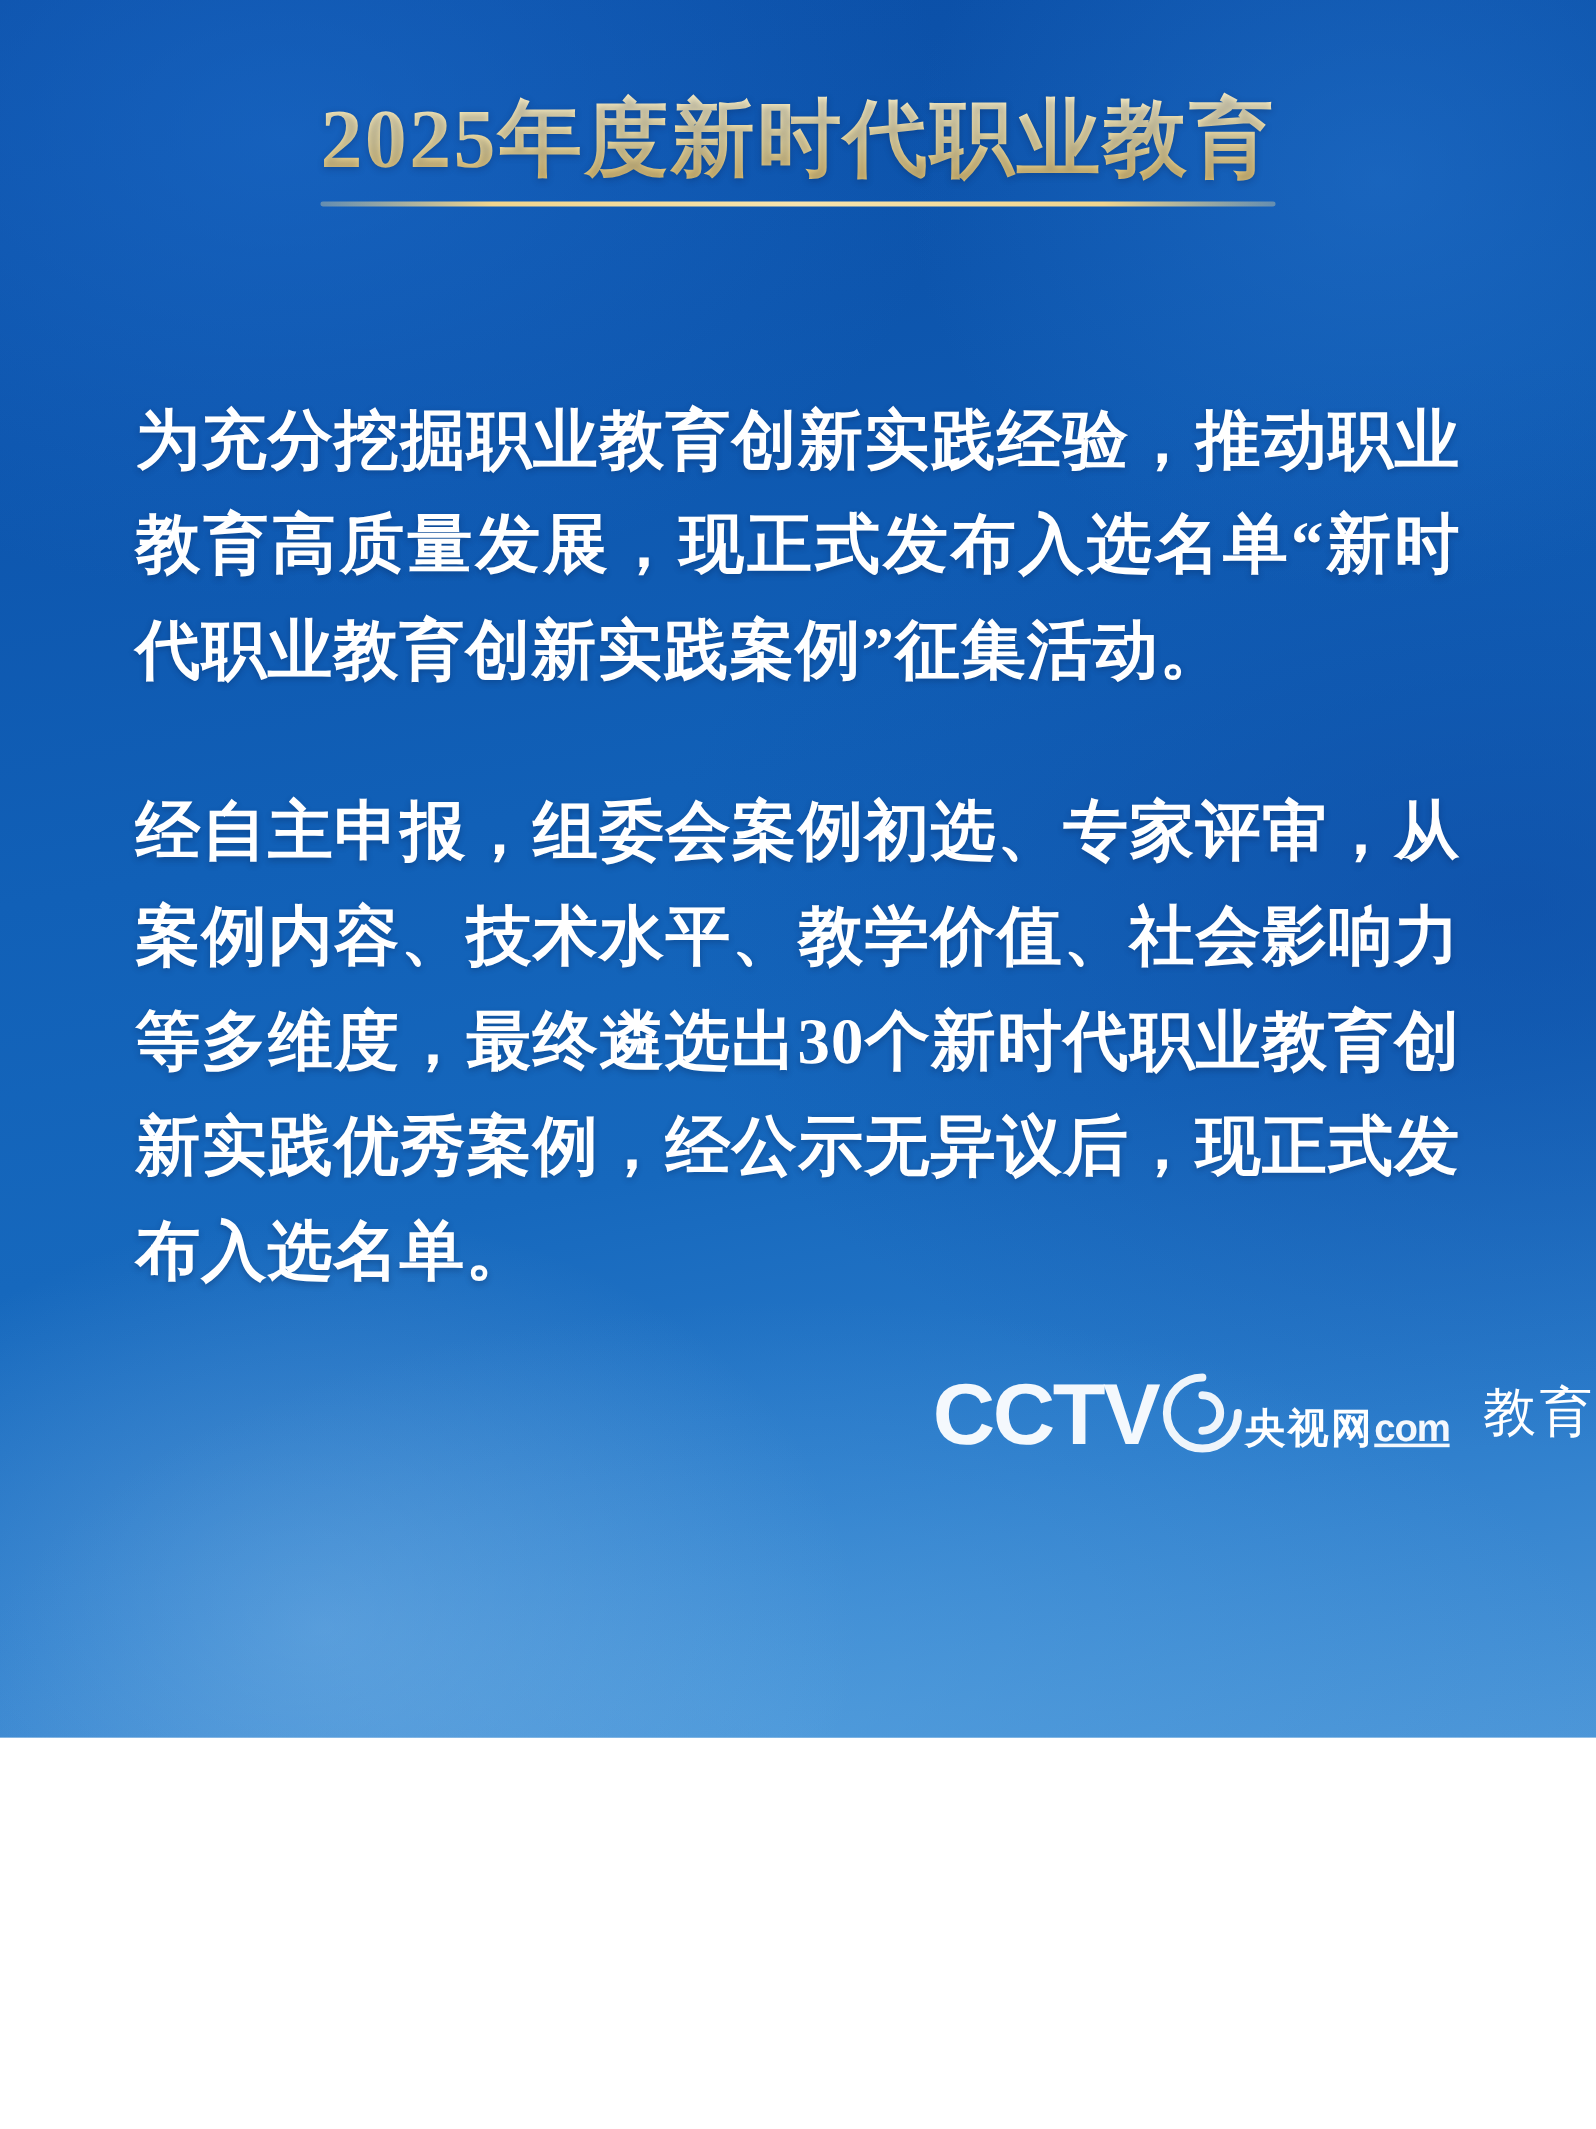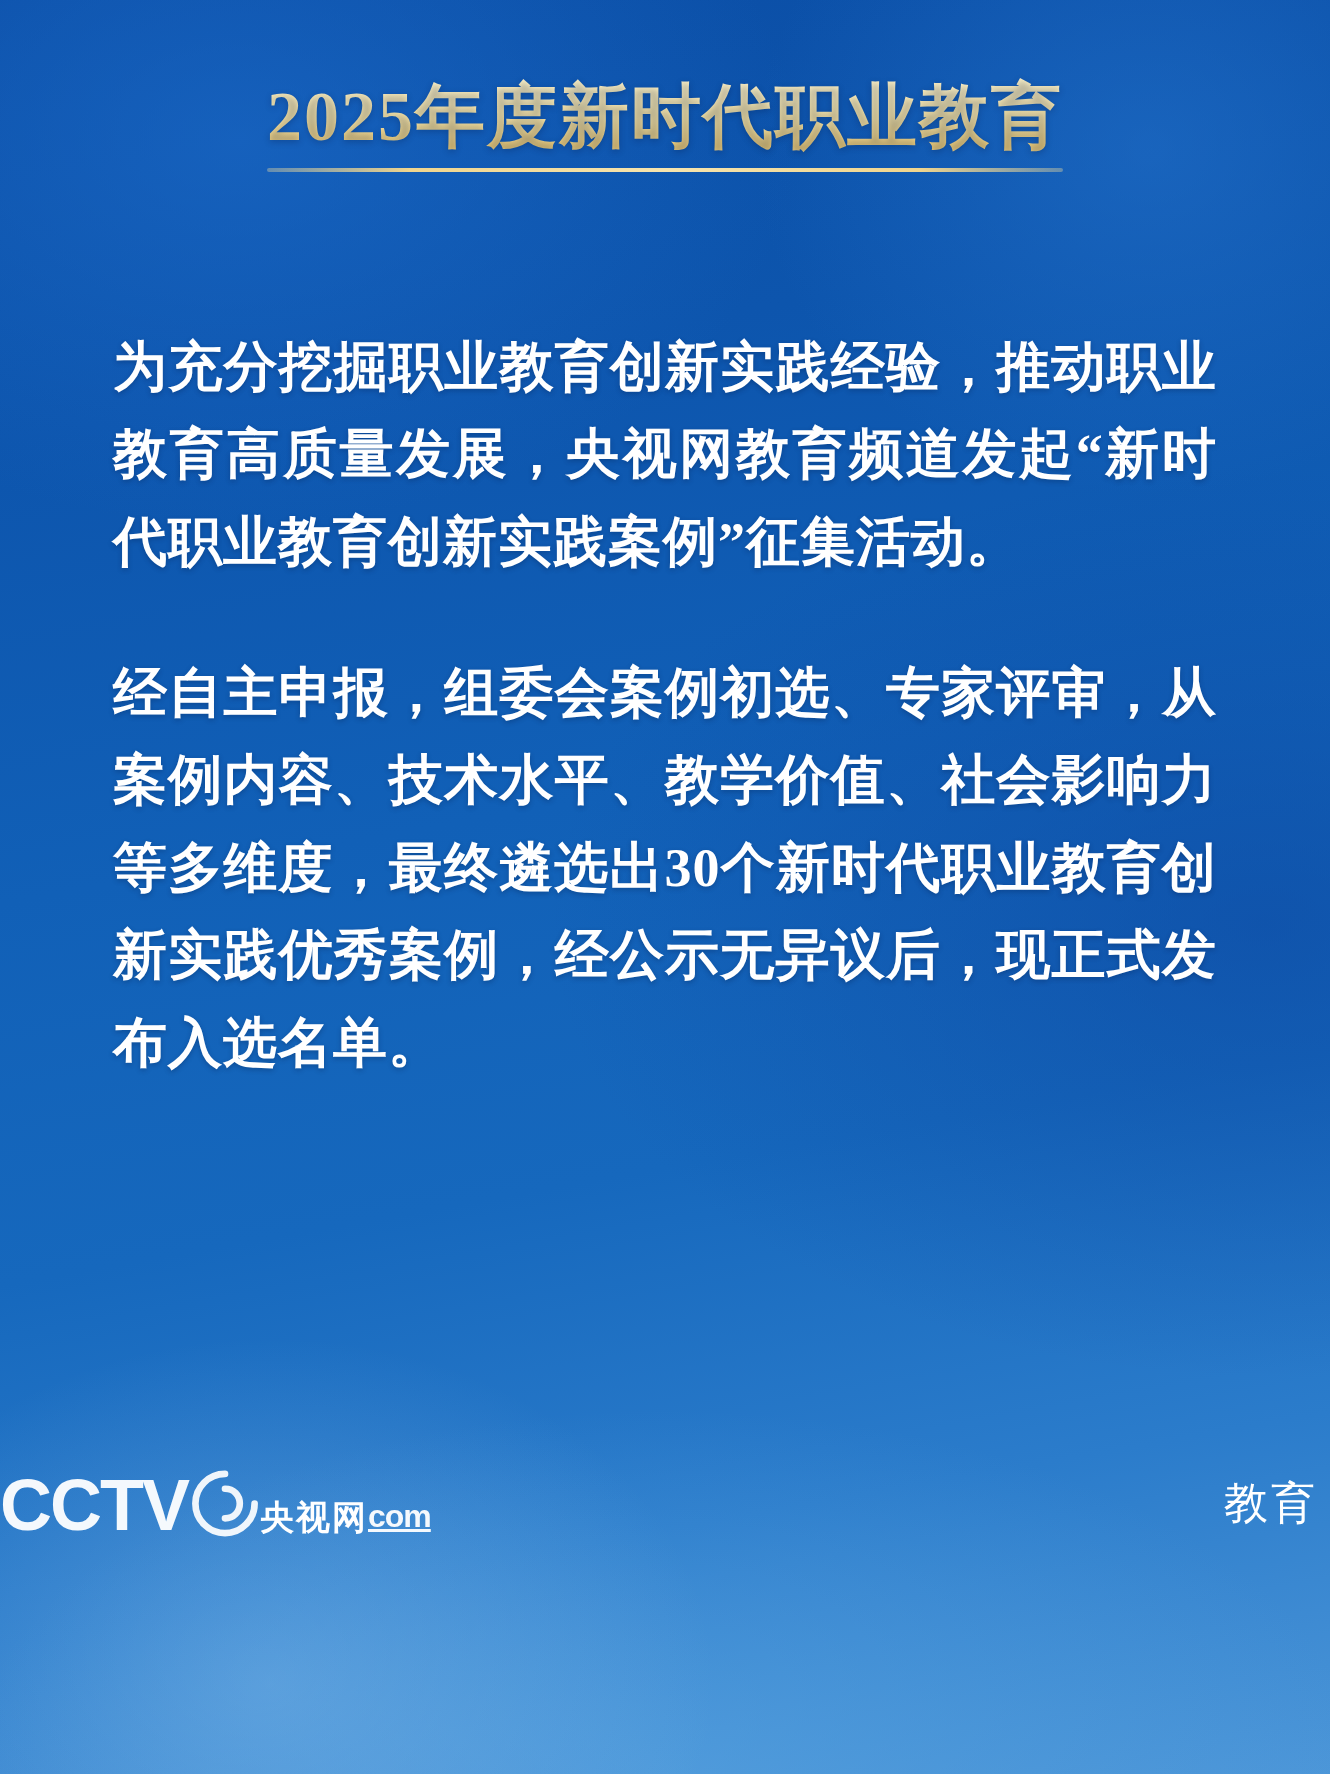--- a/index.html
+++ b/index.html
@@ -10,21 +10,21 @@
   body {
     width: 1330px;
     height: 1774px;
     overflow: hidden;
     font-family: "Liberation Serif", "DejaVu Serif", serif;
   }
 
   .poster {
     position: relative;
     width: 1330px;
-    height: 1774px;
+    height: 1448px;
     box-sizing: border-box;
     background:
       radial-gradient(ellipse 900px 620px at 18% 8%, rgba(30,110,205,0.55) 0%, rgba(30,110,205,0) 62%),
       radial-gradient(ellipse 1100px 700px at 95% 52%, rgba(12,70,160,0.55) 0%, rgba(12,70,160,0) 65%),
       radial-gradient(ellipse 1000px 520px at 50% 100%, rgba(90,165,225,0.55) 0%, rgba(90,165,225,0) 70%),
       linear-gradient(170deg, #0b4ea6 0%, #0d55ad 22%, #1160b7 45%, #1668bd 64%, #2b7ccb 82%, #4c96d8 100%);
     overflow: hidden;
   }
 
   
@@ -107,25 +107,25 @@
   }
 
   .para + .para {
     margin-top: 64px;
   }
 
   
   .footer {
     position: absolute;
     left: 0;
-    right: 12px;
+    right: 0;
     bottom: 236px;
     display: flex;
     align-items: center;
-    justify-content: space-between;
+    justify-content: flex-end;
     gap: 18px;
   }
 
   .cctv-mark {
     display: flex;
     align-items: flex-end;
     color: rgba(255,255,255,0.92);
     font-family: "Liberation Sans", sans-serif;
   }
 
@@ -185,21 +185,21 @@
 <div class="poster">
 
   <div class="glow-tr"></div>
   <div class="glow-bl"></div>
 
   <div class="title-block">
     <span class="title-line first">2025年度新时代职业教育</span>
   </div>
 
   <div class="body-block">
-    <p class="para">为充分挖掘职业教育创新实践经验，推动职业教育高质量发展，央视网教育频道发起“新时代职业教育创新实践案例”征集活动。</p>
+    <p class="para">为充分挖掘职业教育创新实践经验，推动职业教育高质量发展，现正式发布入选名单“新时代职业教育创新实践案例”征集活动。</p>
     <p class="para">经自主申报，组委会案例初选、专家评审，从案例内容、技术水平、教学价值、社会影响力等多维度，最终遴选出30个新时代职业教育创新实践优秀案例，经公示无异议后，现正式发布入选名单。</p>
   </div>
 
   <div class="footer">
     <div class="cctv-mark">
       <span class="cctv-letters">CCTV</span>
       <svg class="swirl" viewBox="0 0 100 100" aria-hidden="true">
         <path d="M50 8 C28 8 10 26 10 48 C10 70 28 88 50 88 C72 88 90 70 90 48" fill="none" stroke="rgba(255,255,255,0.92)" stroke-width="9" stroke-linecap="round"></path>
         <path d="M50 28 C62 28 70 37 70 48 C70 59 62 68 50 68" fill="none" stroke="rgba(255,255,255,0.92)" stroke-width="9" stroke-linecap="round"></path>
       </svg>

